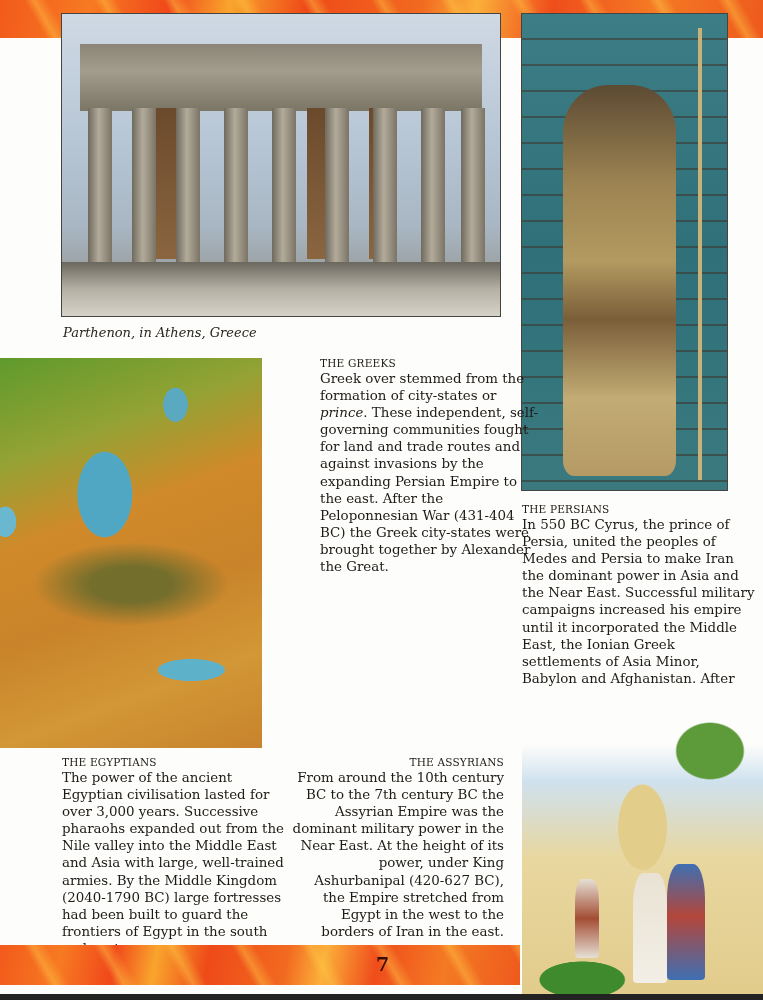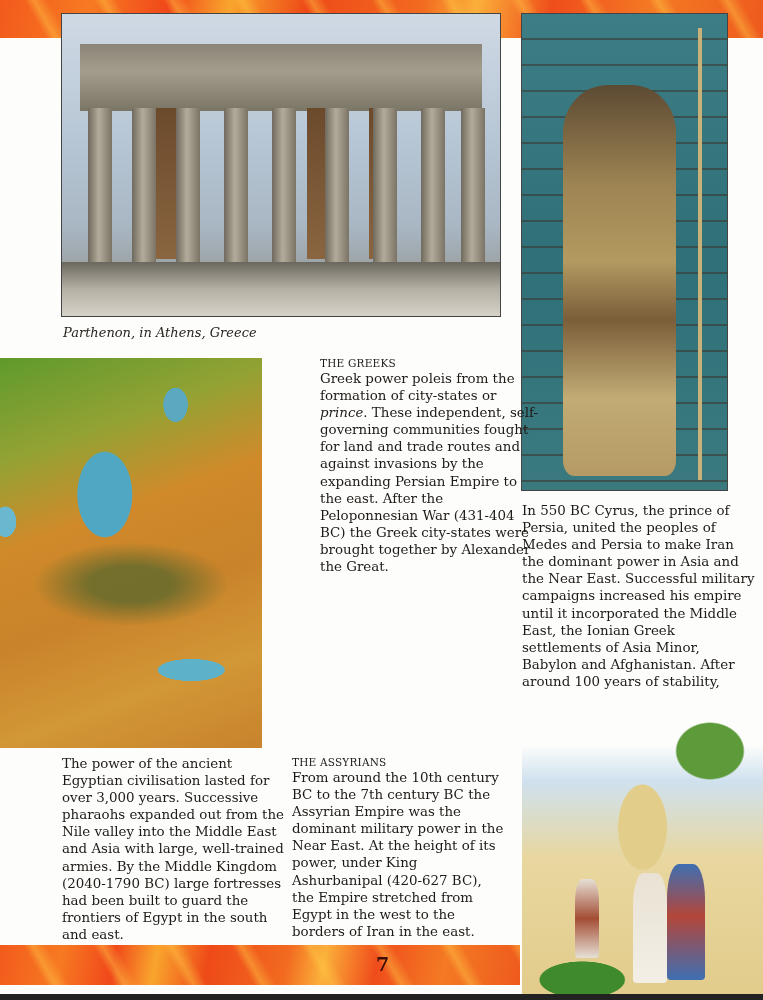--- a/index.html
+++ b/index.html
@@ -73,37 +73,39 @@
 
 <div class="photo" id="soldier">
   <div class="sd-figure"></div>
   <div class="sd-spear"></div>
 </div>
 
 <div class="photo" id="map" style="box-shadow:none;"></div>
 
 <div class="article" style="left:284px; top:356px; width:222px;margin-left:36px;">
   <h3>THE GREEKS</h3>
-  <p><span>Greek power poleis from the formation of city-states or </span><i>prince</i><span>. These independent, self-governing communities fought for land and trade routes and against invasions by the expanding Persian Empire to the east. After the Peloponnesian War (431-404 BC) the Greek city-states were brought together by Alexander the Great.</span></p>
+  <p><span>Greek over stemmed from the formation of city-states or </span><i>prince</i><span>. These independent, self-governing communities fought for land and trade routes and against invasions by the expanding Persian Empire to the east. After the Peloponnesian War (431-404 BC) the Greek city-states were brought together by Alexander the Great.</span></p>
 </div>
 
 <div class="article" style="left:522px; top:502px; width:236px;">
+  <h3>THE PERSIANS</h3>
   <p>In 550 BC Cyrus, the prince of Persia, united the peoples of Medes and Persia to make Iran the dominant power in Asia and the Near East. Successful military campaigns increased his empire until it incorporated the Middle East, the Ionian Greek settlements of Asia Minor, Babylon and Afghanistan. After around 100 years of stability, Persia was attacked and eventually defeated by the Greeks, led by Alexander the Great, in 331 BC.</p>
 </div>
 
 <div class="photo" id="assyrian-illustration">
   <div class="as-guard"></div>
   <div class="as-fig1"></div>
   <div class="as-fig2"></div>
 </div>
 
 <div class="article" style="left:62px; top:755px; width:222px;">
+  <h3>THE EGYPTIANS</h3>
   <p>The power of the ancient Egyptian civilisation lasted for over 3,000 years. Successive pharaohs expanded out from the Nile valley into the Middle East and Asia with large, well-trained armies. By the Middle Kingdom (2040-1790 BC) large fortresses had been built to guard the frontiers of Egypt in the south and east.</p>
 </div>
 
-<div class="article" style="left:292px; top:755px; width:212px;">
+<div class="article" style="left:292px; top:755px; width:212px;text-align:right;">
   <h3>THE ASSYRIANS</h3>
   <p>From around the 10th century BC to the 7th century BC the Assyrian Empire was the dominant military power in the Near East. At the height of its power, under King Ashurbanipal (420-627 BC), the Empire stretched from Egypt in the west to the borders of Iran in the east.</p>
 </div>
 
 <div class="flame" id="bottom-flame"></div>
 <div id="page-number">7</div>
 <div class="bottom-shadow"></div>
 
 </body></html>

